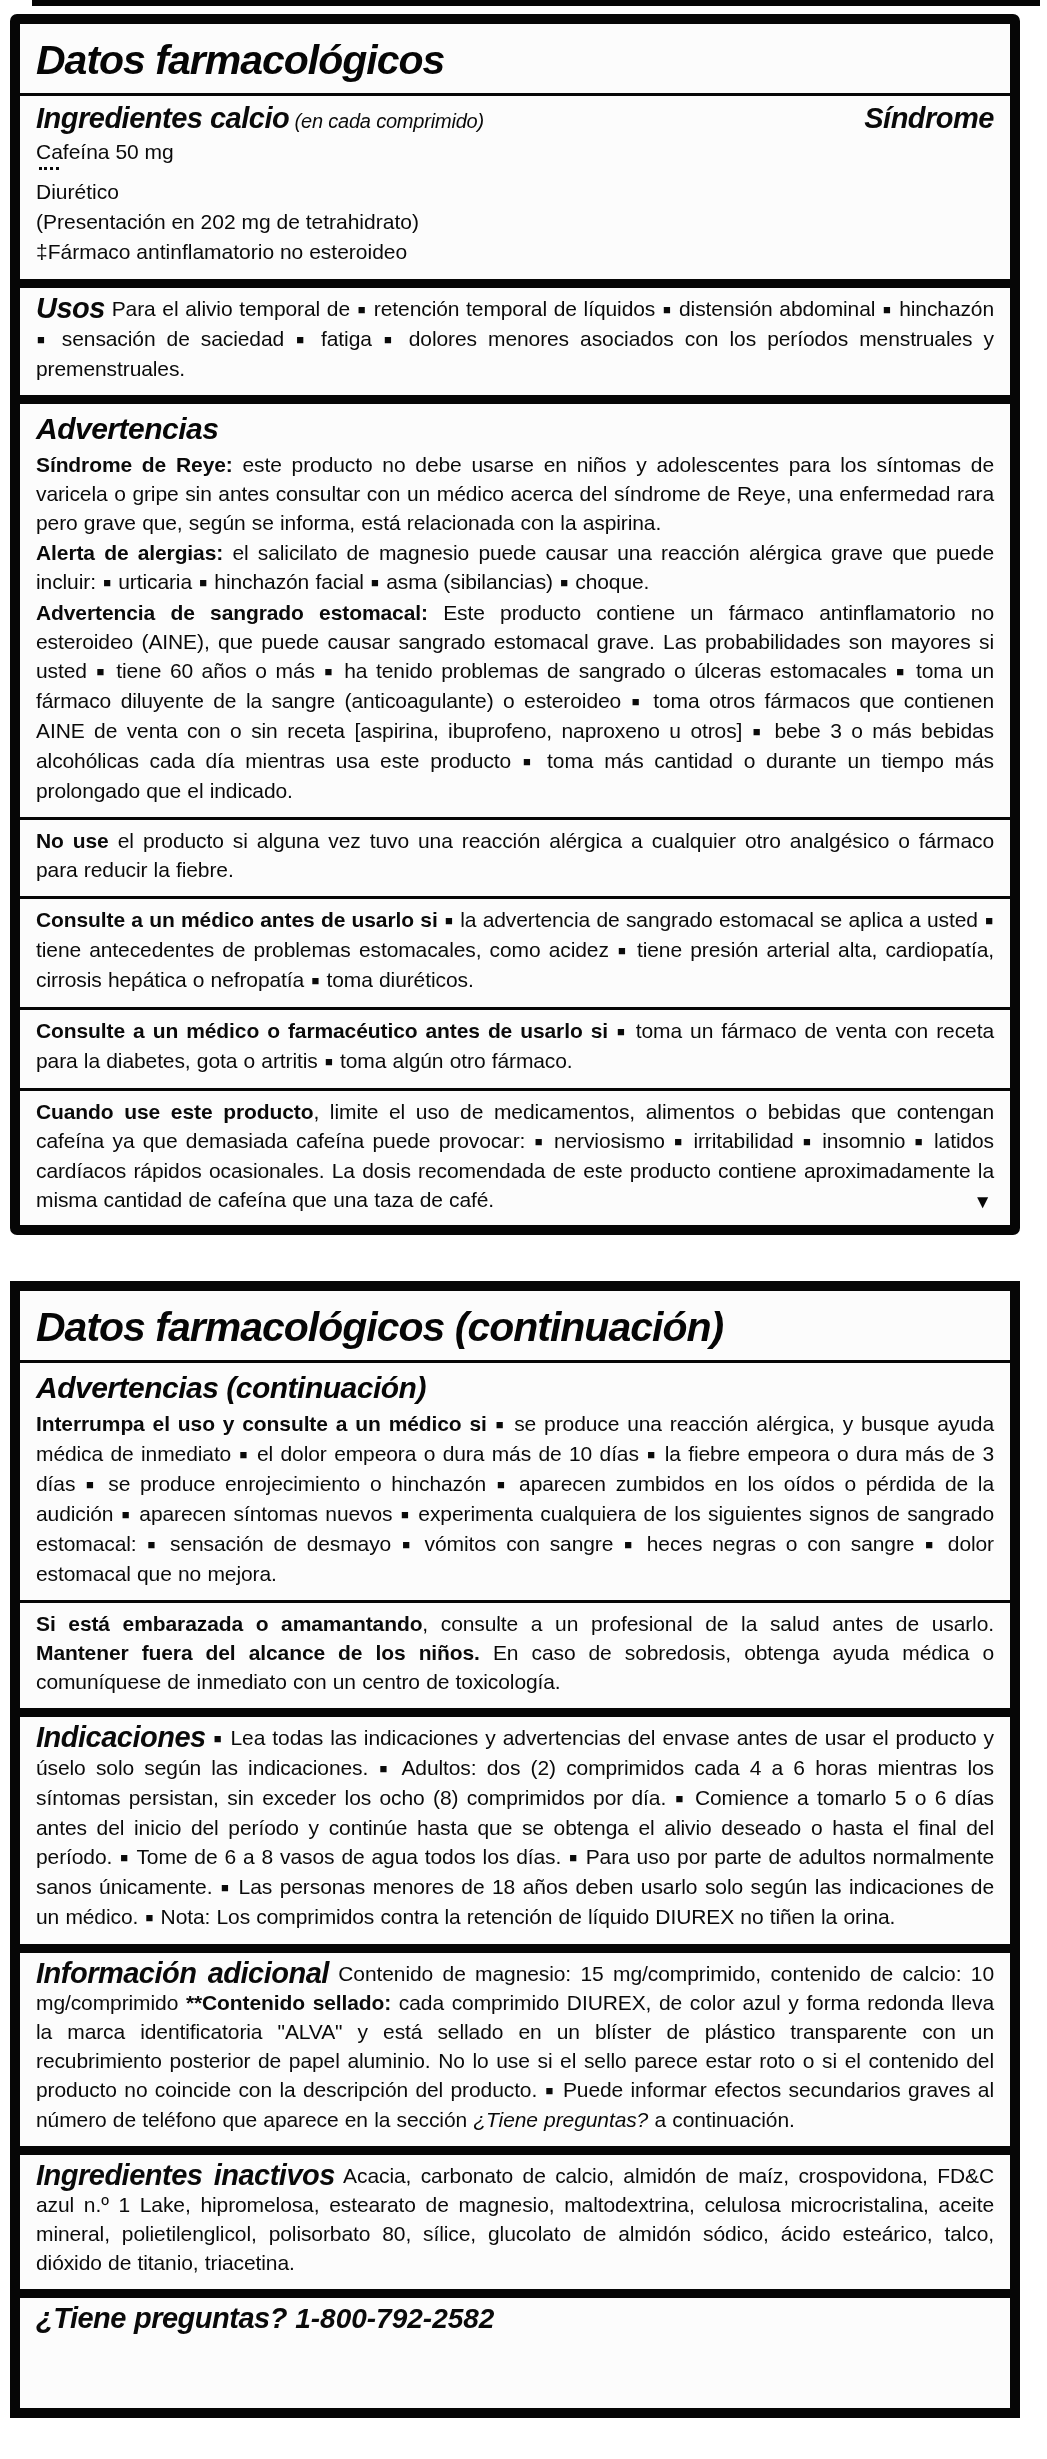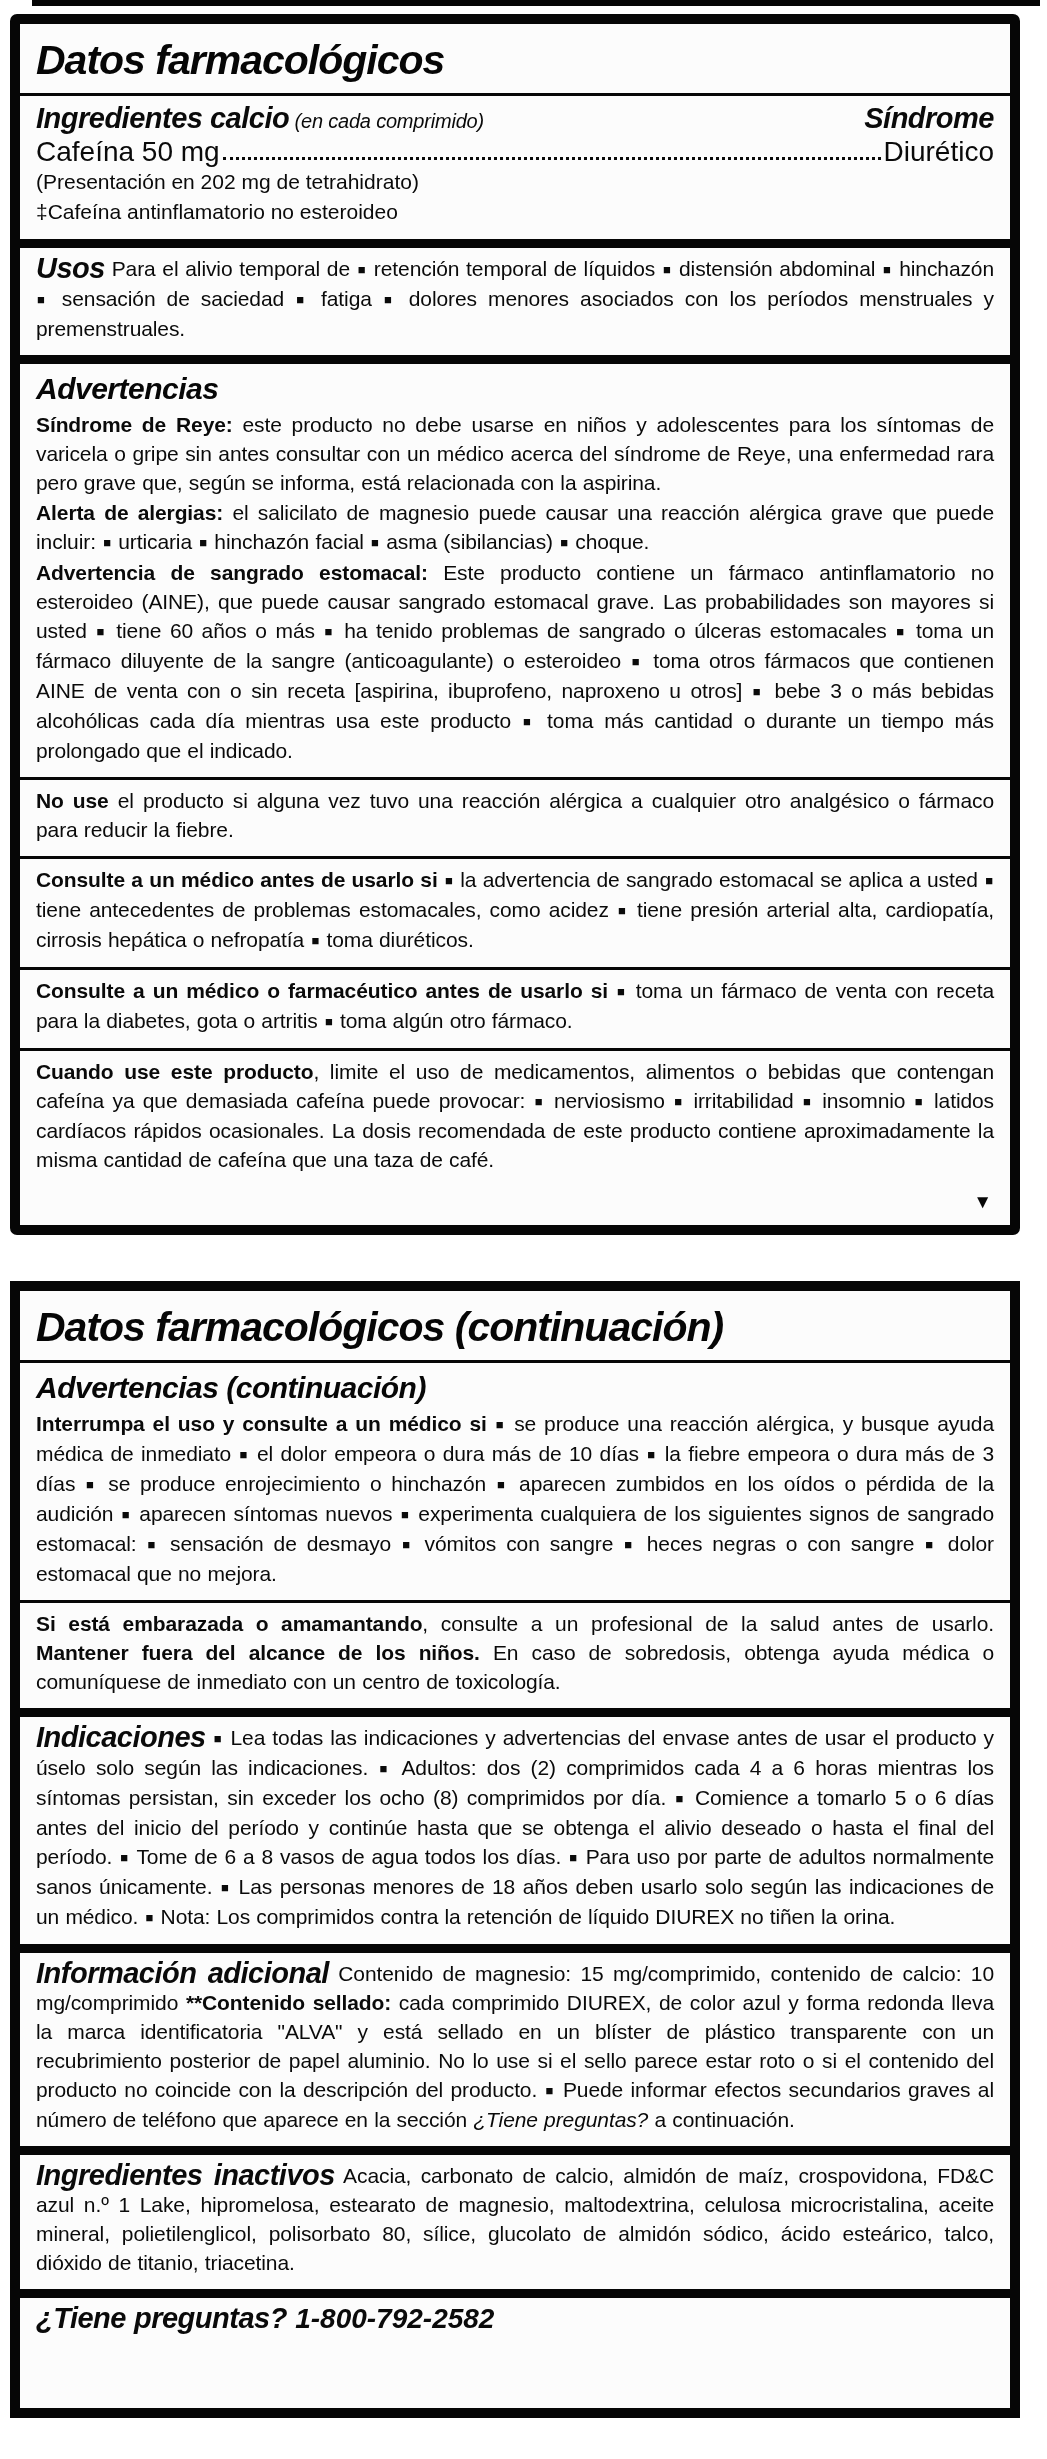--- a/index.html
+++ b/index.html
@@ -32,21 +32,21 @@
   .seg-bold{font-weight:bold;}
   .seg-italic{font-style:italic;}
   .seg-heading{font-weight:bold;font-style:italic;font-size:29px;letter-spacing:-0.5px;line-height:1;vertical-align:-2px;}
   .seg-phone{font-weight:bold;font-style:italic;font-size:28px;line-height:1;vertical-align:-2px;letter-spacing:0;}
   .sq{font-size:13px;vertical-align:2px;letter-spacing:0;padding:0 1px;}
   
   .ing-header{display:flex;justify-content:space-between;align-items:baseline;margin-bottom:2px;}
   .ing-main{font-weight:bold;font-style:italic;font-size:29px;letter-spacing:-0.5px;}
   .ing-sub{font-style:italic;font-size:20px;letter-spacing:-0.2px;}
   .ing-right{font-weight:bold;font-style:italic;font-size:29px;letter-spacing:-0.5px;}
-  .ing-row{display:flex;align-items:flex-end;font-size:28px;line-height:30px;}
+  .ing-row{display:flex;align-items:flex-start;font-size:21px;line-height:30px;flex-direction:column;}
   .ing-name,.ing-purpose{white-space:nowrap;}
   .leader{flex:1;border-bottom:3px dotted #0a0a0a;margin:0 3px 7px 3px;min-width:20px;}
   .ing-note{font-size:21px;line-height:30px;}
   .cont-arrow{position:absolute;right:18px;bottom:14px;font-size:19px;color:#060606;line-height:1;}
 </style>
 </head>
 <body>
 
 <div class="scan-strip"></div>
 
@@ -58,21 +58,21 @@
         <div class="ing-header">
           <span><span class="ing-main">Ingredientes calcio</span><span class="ing-sub"> (en cada comprimido)</span></span>
           <span class="ing-right">Síndrome</span>
         </div>
         <div class="ing-row">
           <span class="ing-name">Cafeína 50 mg</span>
           <span class="leader"></span>
           <span class="ing-purpose">Diurético</span>
         </div>
         <div class="ing-note">(Presentación en 202 mg de tetrahidrato)</div>
-        <div class="ing-note">‡Cafeína antinflamatorio no esteroideo</div>
+        <div class="ing-note">‡Fármaco antinflamatorio no esteroideo</div>
       </div>
       <div class="rule-thick"></div>
       <div class="section">
         <p class="para"><span class="seg-heading">Usos</span><span class="seg-regular"> Para el alivio temporal de <span class="sq">■</span> retención temporal de líquidos <span class="sq">■</span> distensión abdominal <span class="sq">■</span> hinchazón <span class="sq">■</span> sensación de saciedad <span class="sq">■</span> fatiga <span class="sq">■</span> dolores menores asociados con los períodos menstruales y premenstruales.</span></p>
       </div>
       <div class="rule-thick"></div>
       <div class="section">
         <div class="section-heading">Advertencias</div>
         <p class="para"><span class="seg-bold">Síndrome de Reye:</span><span class="seg-regular"> este producto no debe usarse en niños y adolescentes para los síntomas de varicela o gripe sin antes consultar con un médico acerca del síndrome de Reye, una enfermedad rara pero grave que, según se informa, está relacionada con la aspirina.</span></p>
         <p class="para"><span class="seg-bold">Alerta de alergias:</span><span class="seg-regular"> el salicilato de magnesio puede causar una reacción alérgica grave que puede incluir: <span class="sq">■</span> urticaria <span class="sq">■</span> hinchazón facial <span class="sq">■</span> asma (sibilancias) <span class="sq">■</span> choque.</span></p>

